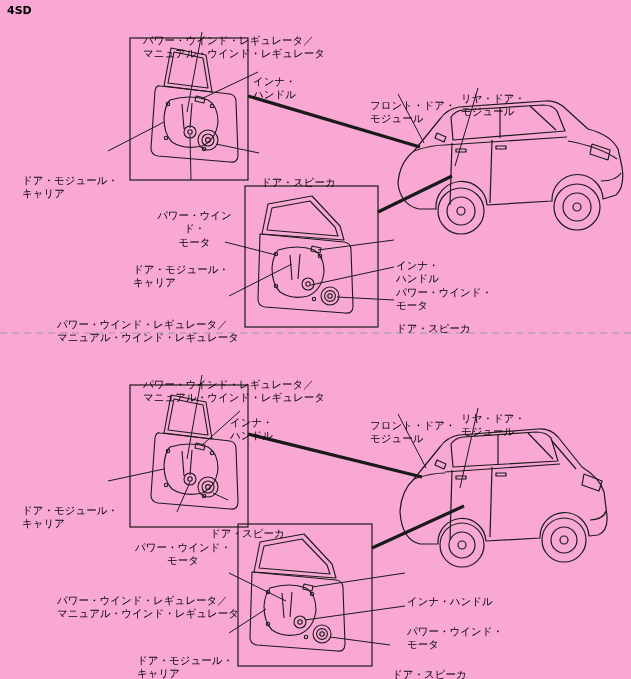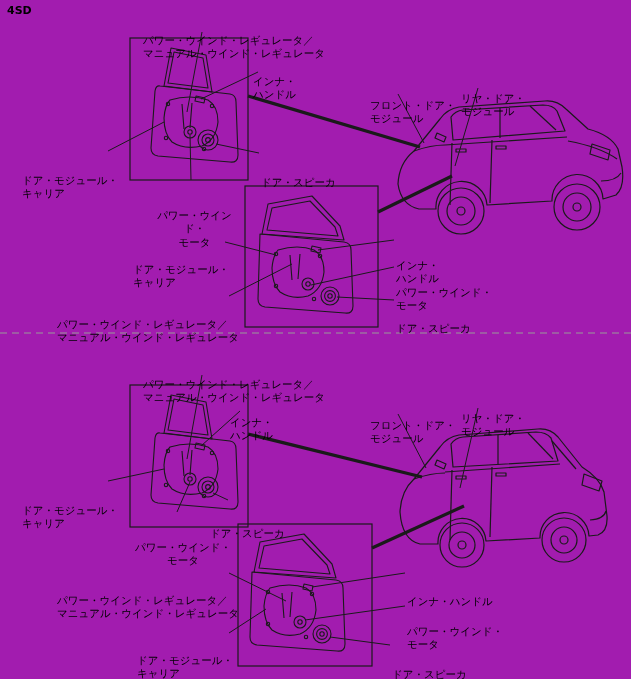--- a/index.html
+++ b/index.html
@@ -1,16 +1,16 @@
 <!DOCTYPE html>
 <html><head>
 <meta charset="utf-8">
 <style>
   html,body{margin:0;padding:0;background:#ffffff;}
-  .stage{position:relative;width:631px;height:679px;background:#a21caf;overflow:hidden;
+  .stage{position:relative;width:631px;height:679px;background:#f9a8d4;overflow:hidden;
          font-family:"DejaVu Sans","Liberation Sans",sans-serif;color:#000;}
   .stage svg{position:absolute;left:0;top:0;}
   .lbl{position:absolute;font-size:10.5px;line-height:1.28;white-space:pre-line;margin-top:28px;}
   .ttl{position:absolute;font-size:11px;font-weight:700;white-space:pre;}
   .ctr{text-align:center;}
 </style>
 </head>
 <body>
 
 <div class="stage">

